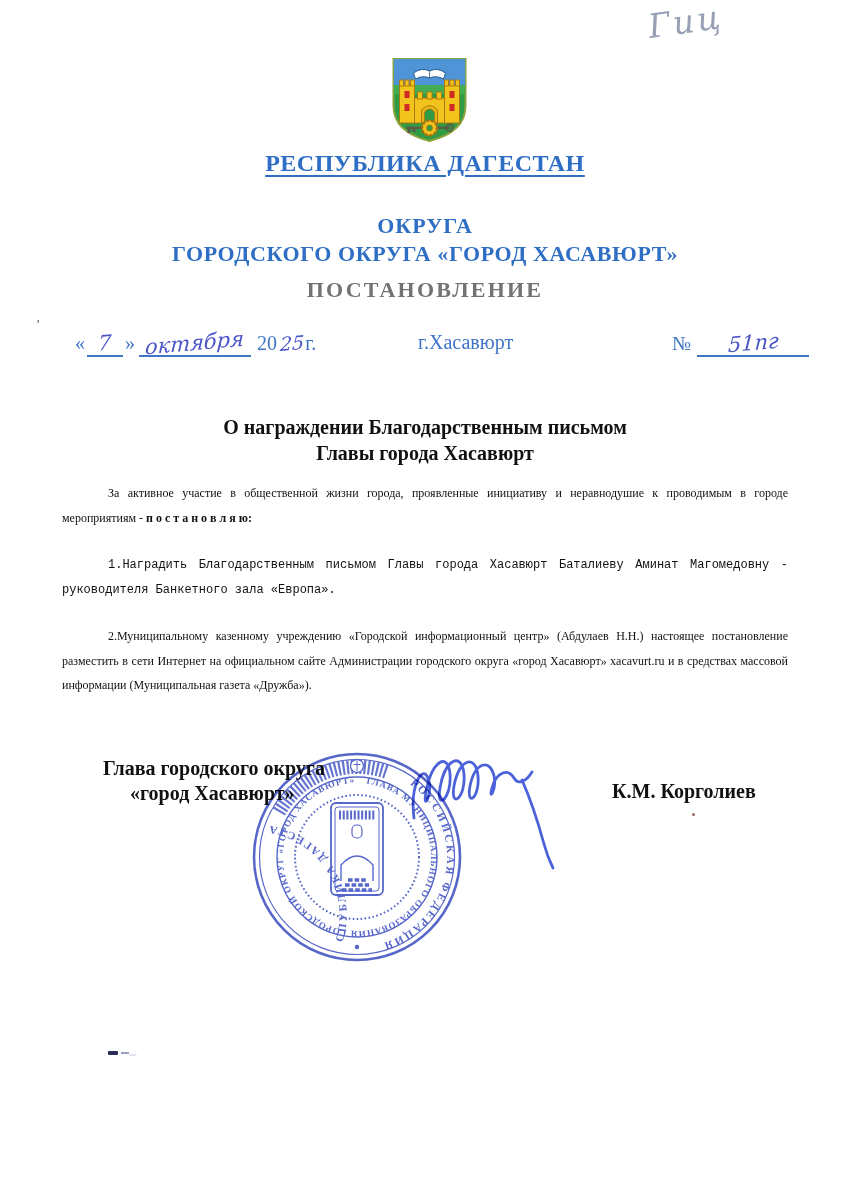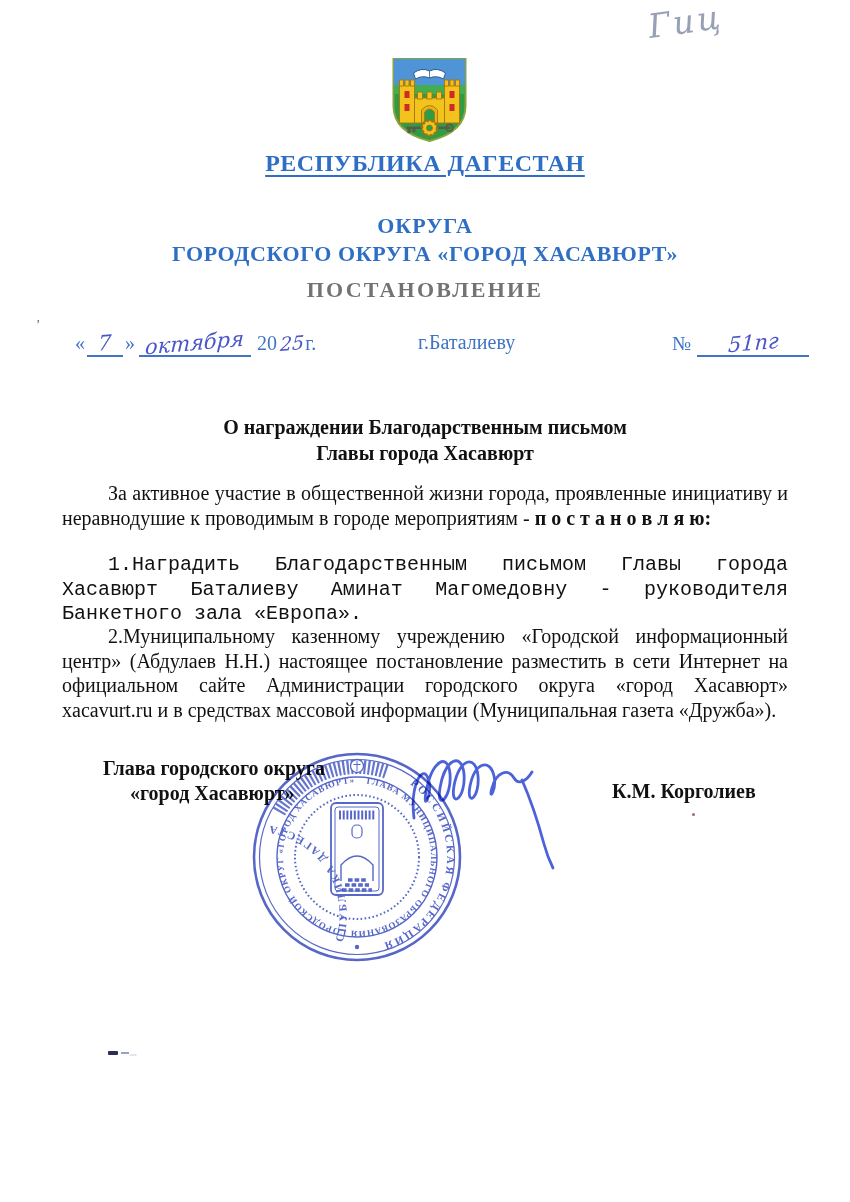--- a/index.html
+++ b/index.html
@@ -25,21 +25,21 @@
   .slot-no{width:112px;margin-left:6px;}
   .hw{font-style:italic;color:#4a55c8;font-family:"DejaVu Serif",serif;display:inline-block;
       transform:rotate(-5deg) skewX(-8deg);font-size:21px;}
   .hw.yr{margin:0 1px 0 3px;font-size:19px;}
   .dl-city{position:absolute;left:418px;top:0;}
   .dl-no{position:absolute;left:672px;top:0;white-space:nowrap;}
   
   .subject{position:absolute;top:394px;left:0;right:0;text-align:center;font-weight:bold;
            font-size:20px;line-height:26px;margin-top:20px;}
   .bodyp{position:absolute;left:62px;width:726px;margin:0;text-align:justify;
-         font-size:20px;line-height:24.5px;text-indent:46px;}
+         font-size:12px;line-height:24.5px;text-indent:46px;}
   .p1{top:481px;} .p2{top:553px;font-family:Liberation Mono, monospace;} .p3{top:624px;}
   .b{font-weight:bold;}
   
   .sig-title{position:absolute;left:103px;top:756px;font-weight:bold;font-size:20px;line-height:25px;}
   .sig-title .l2{padding-left:27px;}
   .sig-name{position:absolute;left:612px;top:780px;font-weight:bold;font-size:20px;}
   
   .stamp{position:absolute;left:249px;top:749px;width:216px;height:216px;opacity:.87;mix-blend-mode:multiply;}
   .signature{position:absolute;left:406px;top:740px;width:175px;height:138px;mix-blend-mode:multiply;}
   .st-outer{font-weight:bold;font-size:11px;letter-spacing:2.4px;fill:#3c4fc1;font-family:"Liberation Serif",serif;}
@@ -109,21 +109,21 @@
 
   <div class="center h-republic">РЕСПУБЛИКА ДАГЕСТАН</div>
   <div class="center h-glava">ОКРУГА</div>
   <div class="center h-org">ГОРОДСКОГО ОКРУГА «ГОРОД ХАСАВЮРТ»</div>
   <div class="center h-doctype">ПОСТАНОВЛЕНИЕ</div>
 
   <div class="dateline">
     <div class="dl-left">
       <span class="pq">«</span><span class="slot slot-day"><span class="hw">7</span></span><span class="pq">»</span><span class="slot slot-month"><span class="hw">октября</span></span><span class="pq">20</span><span class="hw yr">25</span><span class="pq">г.</span>
     </div>
-    <div class="dl-city pq">г.Баталиеву</div>
+    <div class="dl-city pq">г.Хасавюрт</div>
     <div class="dl-no">
       <span class="pq">№</span><span class="slot slot-no"><span class="hw">51пг</span></span>
     </div>
   </div>
 
   <div class="subject">
     <div>О награждении Благодарственным письмом</div>
     <div>Главы города Хасавюрт</div>
   </div>
 

